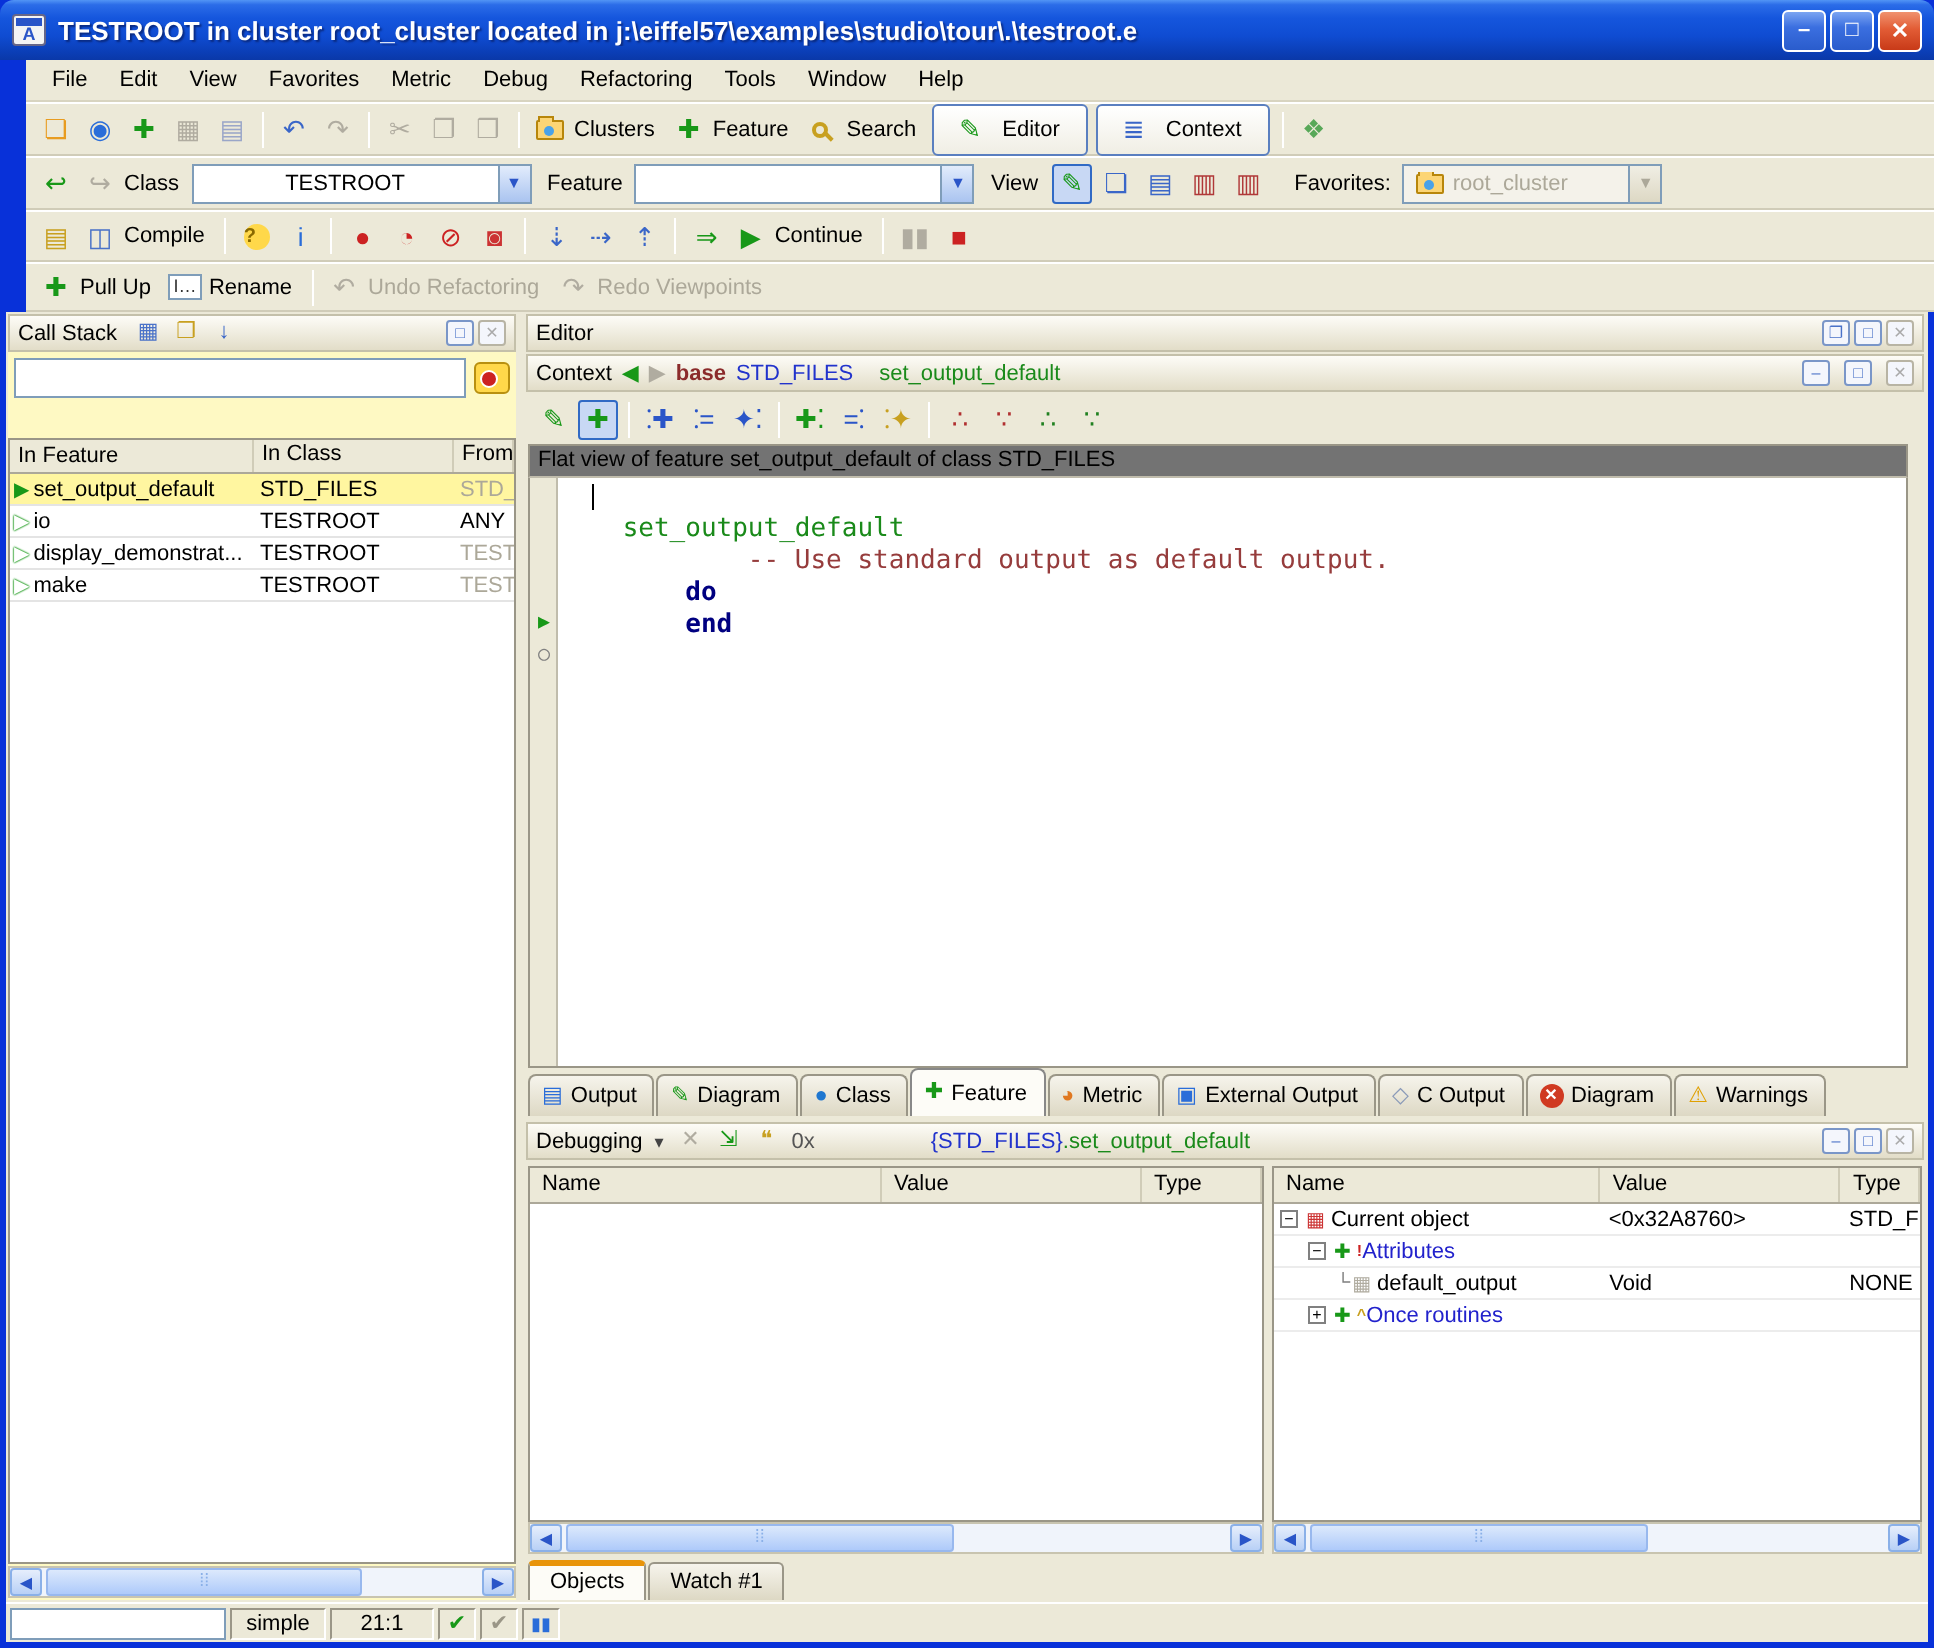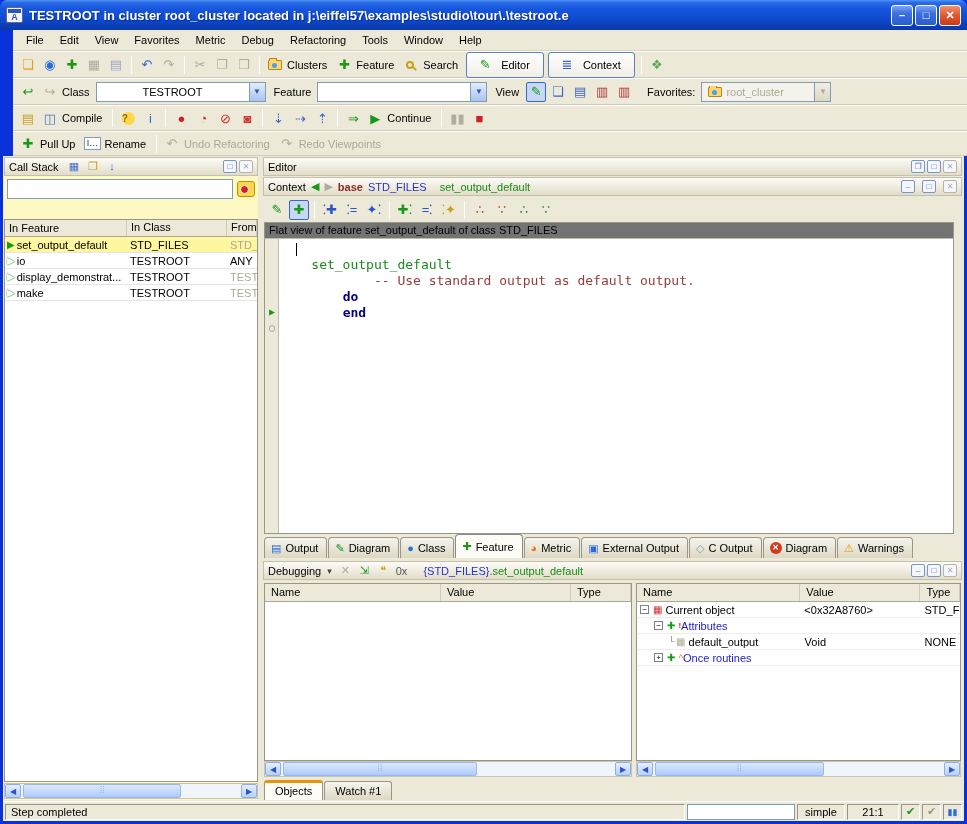--- a/index.html
+++ b/index.html
@@ -561,21 +561,21 @@
               <span class="g" style="color: rgb(176, 172, 160);">✕</span>
             </span>
             <span class="i small">
               <span class="g" style="color: rgb(24, 152, 24);">⇲</span>
             </span>
             <span class="i small">
               <span class="g" style="color: rgb(200, 160, 32);">❝</span>
             </span>
           </span>
         <span style="margin-left:3px;color:#555">0x</span>
-        <span style="margin-left:16px">
+        <span style="margin-left:58px">
           <span class="dbg-ctx-cls">{STD_FILES}</span><span class="dbg-ctx-feat">.set_output_default</span>
         </span>
         <span class="spacer"></span>
         <span class="pbtn">–</span>
         <span class="pbtn">□</span>
         <span class="pbtn dim">✕</span>
       </div>
 
       <div class="dtable dt-left">
         <div class="dt-head" id="dtl-head">
@@ -648,21 +648,20 @@
       </div>
 
       <div class="dbg-tabs" id="dbg-tabs">
           <div class="btab active">Objects</div>
           <div class="btab">Watch #1</div>
         </div>
     </div>
   </div>
 
   <div class="statusbar">
-    <span class="sb-sec sb-msg">Step completed</span>
     <span class="sb-box"></span>
     <span class="sb-sec sb-mode">simple</span>
     <span class="sb-sec sb-pos">21:1</span>
     <span id="sb-icons" style="display:inline-flex;gap:2px">
         <span class="sb-sec sb-ic">
           <span style="color: rgb(24, 152, 24); font-size: 11px;">✔</span>
         </span>
         <span class="sb-sec sb-ic">
           <span style="color: rgb(154, 150, 135); font-size: 11px;">✔</span>
         </span>

